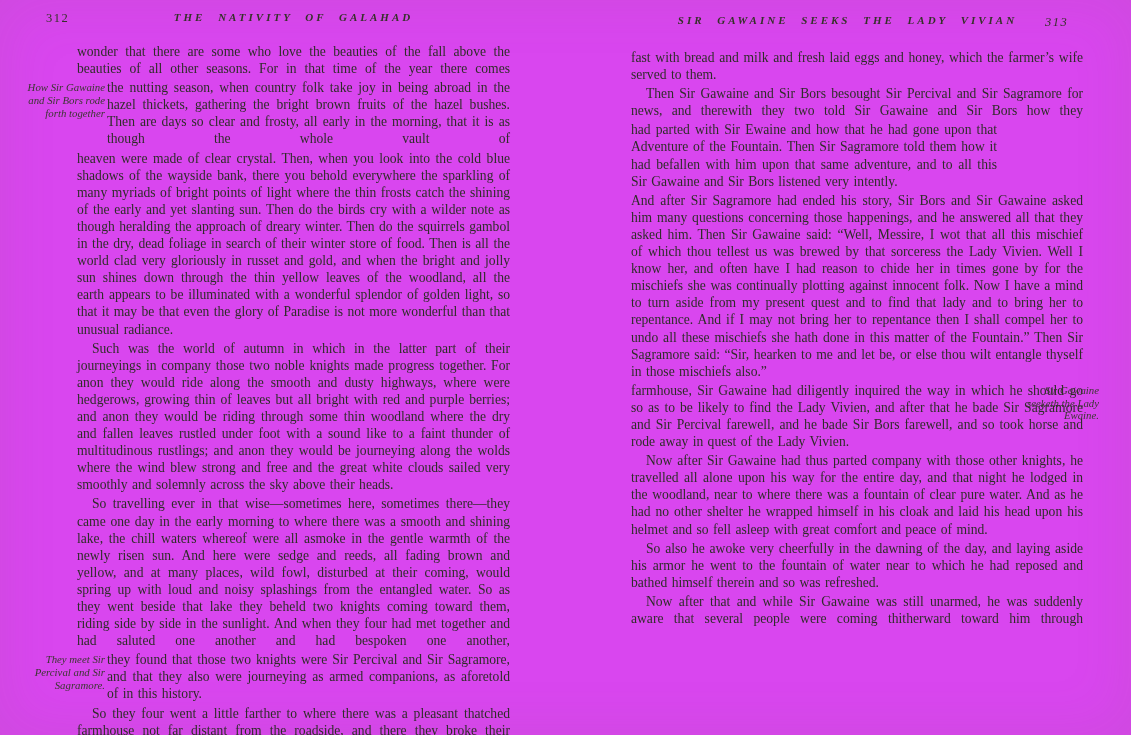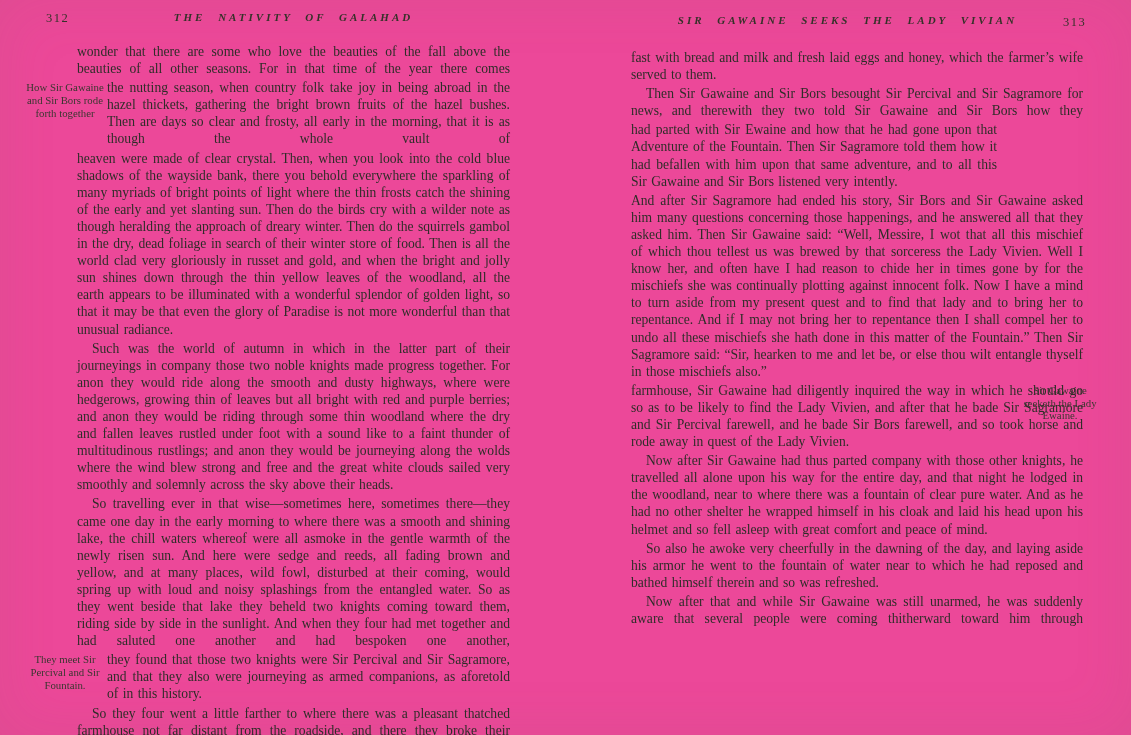--- a/index.html
+++ b/index.html
@@ -2,21 +2,21 @@
 <html><head>
 <meta charset="utf-8">
 <style>
   html, body { margin: 0; padding: 0; }
   body { background: #e8e6df; }
 
   #spread {
     position: relative;
     width: 1131px;
     height: 735px;
-    background: #ec4899;
+    background: #d946ef;
     overflow: hidden;
     font-family: "Liberation Serif", "DejaVu Serif", serif;
     color: #2f2d29;
     box-shadow: inset 0 0 60px rgba(120,110,90,0.12);
   }
 
   .page { position: absolute; top: 0; height: 735px; }
   .page.left  { left: 0;   width: 565px; }
   .page.right { left: 565px; width: 566px; }
 
@@ -34,21 +34,21 @@
   .rh-left  { left: 75px; width: 437px; top: 11px; }
   .rh-right { left: 55px; width: 455px; top: 14px; }
 
   .folio {
     position: absolute;
     font-size: 12.5px;
     letter-spacing: 1.5px;
     color: #353229;
   }
   .folio-left  { left: 46px; top: 11px; }
-  .folio-right { left: 498px; top: 15px; }
+  .folio-right { left: 480px; top: 15px; font-style: italic; }
 
   .body-col { position: absolute; }
   .body-left  { left: 75px; top: 41px; width: 437px; }
   .body-right { left: 64px; top: 47px; width: 456px; }
 
   .para {
     margin: 2px;
     text-align: justify;
     font-size: 13.6px;
     line-height: 17.1px;
@@ -57,23 +57,24 @@
   .para.indent { text-indent: 15px; }
   .para.flow { text-align-last: justify; }
 
   .note-row { position: relative; }
   .nr-left  .para { margin-left: 32px; }
   .nr-left  .note { position: absolute; left: -50px; top: 2px; width: 80px; }
   .nr-right .para { width: 366px; }
   .nr-right .note { position: absolute; right: -14px; top: 2px; width: 78px; }
 
   .note {
+    font-style: italic;
     font-size: 10.8px;
     line-height: 12.8px;
-    text-align: center;
+    text-align: right;
     color: #3a3730;
   }
 </style>
 </head>
 <body>
 
 <div id="spread">
 
   <div class="page left">
     <div class="folio folio-left">312</div>
@@ -87,21 +88,21 @@
         <p class="para flow">the nutting season, when country folk take joy in being abroad in the hazel thickets, gathering the bright brown fruits of the hazel bushes.  Then are days so clear and frosty, all early in the morning, that it is as though the whole vault of</p>
       </div>
 
       <p class="para">heaven were made of clear crystal.  Then, when you look into the cold blue shadows of the wayside bank, there you behold everywhere the sparkling of many myriads of bright points of light where the thin frosts catch the shining of the early and yet slanting sun.  Then do the birds cry with a wilder note as though heralding the approach of dreary winter.  Then do the squirrels gambol in the dry, dead foliage in search of their winter store of food.  Then is all the world clad very gloriously in russet and gold, and when the bright and jolly sun shines down through the thin yellow leaves of the woodland, all the earth appears to be illuminated with a wonderful splendor of golden light, so that it may be that even the glory of Paradise is not more wonderful than that unusual radiance.</p>
 
       <p class="para indent">Such was the world of autumn in which in the latter part of their journeyings in company those two noble knights made progress together.  For anon they would ride along the smooth and dusty highways, where were hedgerows, growing thin of leaves but all bright with red and purple berries; and anon they would be riding through some thin woodland where the dry and fallen leaves rustled under foot with a sound like to a faint thunder of multitudinous rustlings; and anon they would be journeying along the wolds where the wind blew strong and free and the great white clouds sailed very smoothly and solemnly across the sky above their heads.</p>
 
       <p class="para indent flow">So travelling ever in that wise—sometimes here, sometimes there—they came one day in the early morning to where there was a smooth and shining lake, the chill waters whereof were all asmoke in the gentle warmth of the newly risen sun.  And here were sedge and reeds, all fading brown and yellow, and at many places, wild fowl, disturbed at their coming, would spring up with loud and noisy splashings from the entangled water.  So as they went beside that lake they beheld two knights coming toward them, riding side by side in the sunlight.  And when they four had met together and had saluted one another and had bespoken one another,</p>
 
       <div class="note-row nr-left">
-        <div class="note">They meet Sir Percival and Sir Fountain.</div>
+        <div class="note">They meet Sir Percival and Sir Sagramore.</div>
         <p class="para">they found that those two knights were Sir Percival and Sir Sagramore, and that they also were journeying as armed companions, as aforetold of in this history.</p>
       </div>
 
       <p class="para indent flow">So they four went a little farther to where there was a pleasant thatched farmhouse not far distant from the roadside, and there they broke their</p>
     </div>
   </div>
 
   <div class="page right">
     <div class="running-head rh-right">SIR GAWAINE SEEKS THE LADY VIVIAN</div>
     <div class="folio folio-right">313</div>

